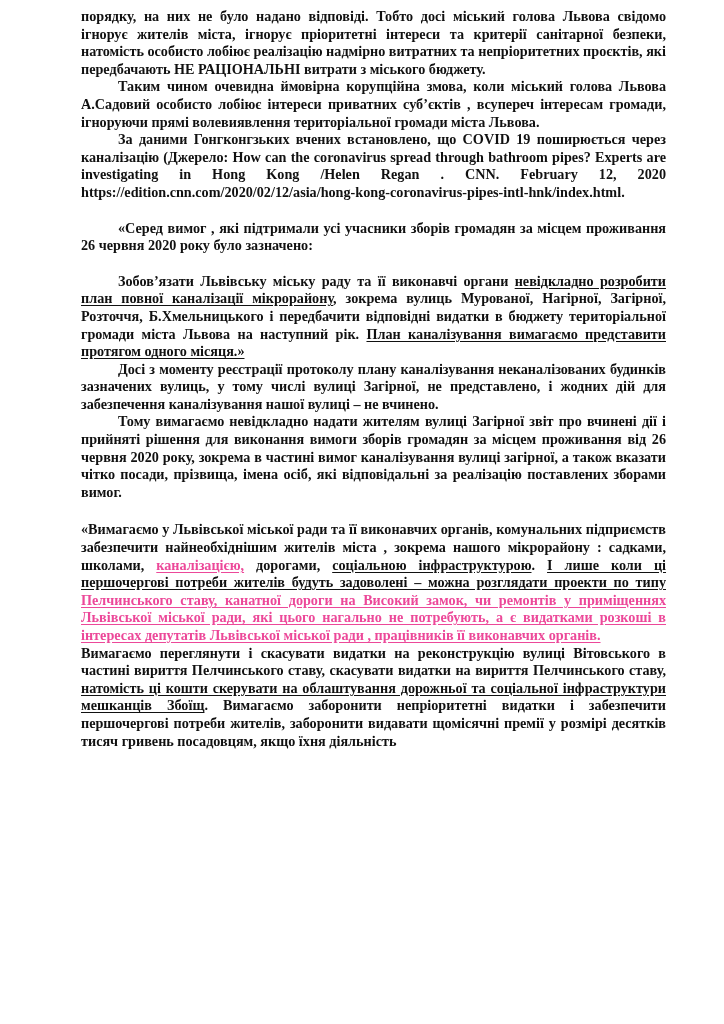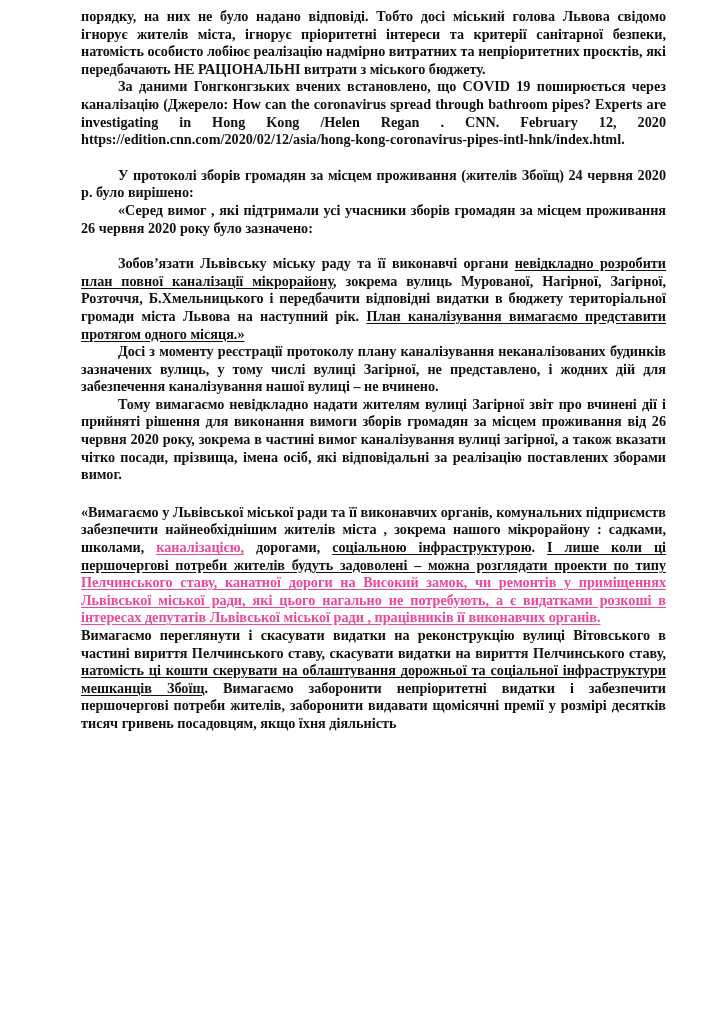--- a/index.html
+++ b/index.html
@@ -13,23 +13,23 @@
   .gap-s { height: 18px; }
   .gap-m { height: 20px; }
   u { text-decoration: underline; text-underline-offset: 2px; }
   .red { color: #ec4899; }
 </style>
 </head>
 <body>
 
 <div class="page">
   <p>порядку, на них не було надано відповіді.  Тобто досі міський голова Львова  свідомо ігнорує жителів міста, ігнорує пріоритетні інтереси та критерії санітарної безпеки, натомість особисто лобіює реалізацію надмірно витратних та непріоритетних проєктів, які передбачають НЕ РАЦІОНАЛЬНІ витрати з міського бюджету.</p>
+  <p class="ind">Таким чином очевидна  ймовірна корупційна змова, коли міський голова Львова А.Садовий особисто лобіює інтереси приватних суб’єктів , всупереч інтересам громади, ігноруючи прямі волевиявлення територіальної громади міста Львова.</p>
   <p class="ind">За даними Гонгконгзьких вчених   встановлено,  що COVID 19 поширюється через каналізацію (Джерело: How can the coronavirus spread through bathroom pipes? Experts are investigating in Hong Kong /Helen Regan . CNN. February 12, 2020 https://edition.cnn.com/2020/02/12/asia/hong-kong-coronavirus-pipes-intl-hnk/index.html.</p>
   <div class="gap-s"></div>
-  <p class="ind">У протоколі зборів громадян за місцем проживання (жителів Збоїщ) 24 червня 2020 р. було вирішено:</p>
   <p class="ind reg">«Серед вимог , які підтримали усі учасники зборів громадян за місцем проживання 26 червня 2020 року було зазначено:</p>
   <div class="gap-s"></div>
   <p class="ind"><span>Зобов’язати Львівську міську раду та її виконавчі органи </span><u>невідкладно розробити план повної каналізації мікрорайону</u><span>, зокрема вулиць Мурованої, Нагірної, Загірної, Розточчя, Б.Хмельницького і передбачити відповідні видатки в бюджету територіальної громади міста Львова на наступний рік. </span><u>План каналізування вимагаємо представити протягом одного місяця.»</u></p>
   <p class="ind">Досі з  моменту реєстрації протоколу плану каналізування неканалізованих будинків зазначених вулиць, у тому числі вулиці Загірної, не представлено, і жодних дій для забезпечення каналізування нашої вулиці  – не вчинено.</p>
   <p class="ind">Тому вимагаємо невідкладно    надати жителям вулиці Загірної звіт про вчинені дії і прийняті рішення для виконання  вимоги зборів громадян за місцем проживання від 26  червня 2020 року, зокрема в частині вимог каналізування вулиці загірної, а також вказати чітко посади, прізвища, імена осіб, які відповідальні за реалізацію поставлених зборами вимог.</p>
   <div class="gap-m"></div>
   <p><span>«Вимагаємо у Львівської міської ради та її виконавчих органів, комунальних підприємств  забезпечити найнеобхіднішим жителів міста , зокрема нашого мікрорайону  :   садками, школами, </span><u class="red">каналізацією,</u><span> дорогами, </span><u>соціальною інфраструктурою</u><span>. </span><u>І лише коли ці першочергові потреби жителів будуть задоволені – можна розглядати проекти по типу </u><u class="red">Пелчинського ставу, канатної дороги на Високий замок, чи ремонтів у приміщеннях Львівської міської ради, які цього нагально не потребують, а є видатками розкоші  в інтересах депутатів Львівської міської ради , працівників її виконавчих органів.</u></p>
   <p><span>Вимагаємо переглянути і скасувати видатки на реконструкцію вулиці Вітовського в частині вириття  Пелчинського ставу, скасувати  видатки на вириття Пелчинського ставу, </span><u>натомість ці кошти скерувати на облаштування дорожньої та соціальної інфраструктури мешканців Збоїщ</u><span>. Вимагаємо заборонити непріоритетні видатки  і забезпечити першочергові потреби жителів, заборонити видавати щомісячні премії у розмірі десятків тисяч гривень посадовцям, якщо їхня діяльність</span></p>
 </div>
 

